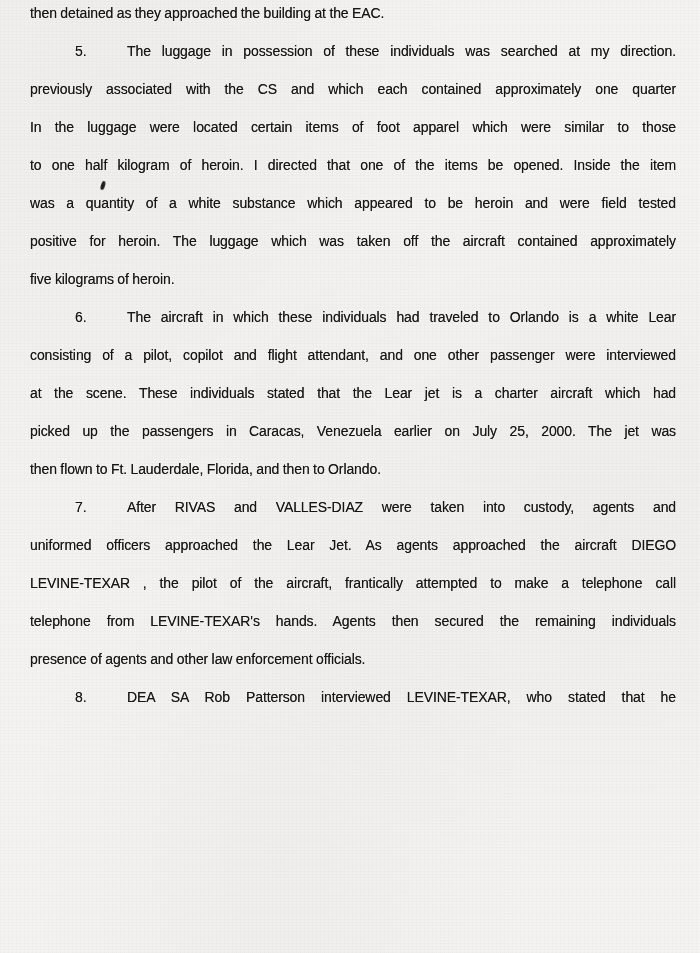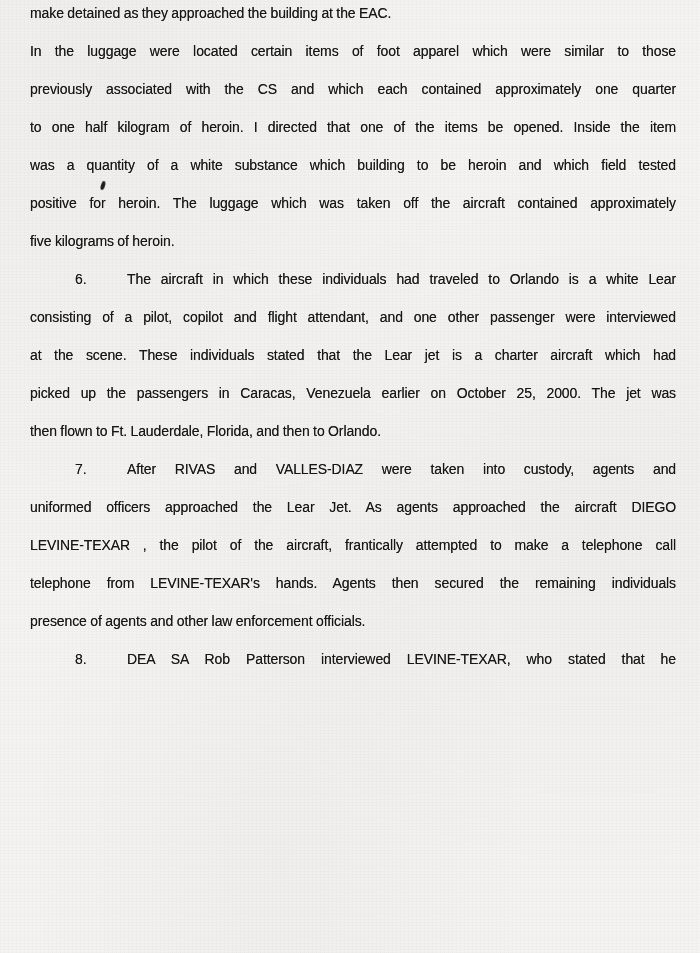--- a/index.html
+++ b/index.html
@@ -67,31 +67,32 @@
     border-radius: 45% 55% 50% 50%;
     transform: rotate(18deg);
     filter: blur(0.4px);
   }
 </style>
 </head>
 <body>
 
 <div class="page">
   <div class="text-block">
-      <div class="line no-just"><span>make detained as they approached the building at the EAC.</span></div>
+      <div class="line no-just"><span>then detained as they approached the building at the EAC.</span></div>
+      <div class="line"><span class="pnum">5.</span><span>The luggage in possession of these individuals was searched at my direction.</span></div>
+      <div class="line"><span>previously associated with the CS and which each contained approximately one quarter</span></div>
       <div class="line"><span>In the luggage were located certain items of foot apparel which were similar to those</span></div>
-      <div class="line"><span>previously associated with the CS and which each contained approximately one quarter</span></div>
       <div class="line"><span>to one half kilogram of heroin.  I directed that one of the items be opened.  Inside the item</span></div>
-      <div class="line"><span>was a quantity of a white substance which building to be heroin and which field tested</span></div>
+      <div class="line"><span>was a quantity of a white substance which appeared to be heroin and were field tested</span></div>
       <div class="line"><span>positive for heroin.  The luggage which was taken off the aircraft contained approximately</span></div>
       <div class="line no-just"><span>five kilograms of heroin.</span></div>
       <div class="line"><span class="pnum">6.</span><span>The aircraft in which these individuals had traveled to Orlando is a white Lear</span></div>
       <div class="line"><span>consisting of a pilot, copilot and flight attendant, and one other passenger were interviewed</span></div>
       <div class="line"><span>at the scene.  These individuals stated that the Lear jet is a charter aircraft which had</span></div>
-      <div class="line"><span>picked up the passengers in Caracas, Venezuela earlier on October 25, 2000.  The jet was</span></div>
+      <div class="line"><span>picked up the passengers in Caracas, Venezuela earlier on July 25, 2000.  The jet was</span></div>
       <div class="line no-just"><span>then flown to Ft. Lauderdale, Florida, and then to Orlando.</span></div>
       <div class="line"><span class="pnum">7.</span><span>After RIVAS and VALLES-DIAZ were taken into custody, agents and</span></div>
       <div class="line"><span>uniformed  officers approached the Lear Jet.  As agents approached the aircraft DIEGO</span></div>
       <div class="line"><span>LEVINE-TEXAR , the pilot of the aircraft, frantically attempted to make a telephone call</span></div>
       <div class="line"><span>telephone from LEVINE-TEXAR's  hands.  Agents then secured the remaining individuals</span></div>
       <div class="line no-just"><span>presence of agents and other law enforcement officials.</span></div>
       <div class="line"><span class="pnum">8.</span><span>DEA SA Rob Patterson  interviewed  LEVINE-TEXAR, who stated that he</span></div>
     </div>
   <div class="ink-smudge"></div>
 </div>

